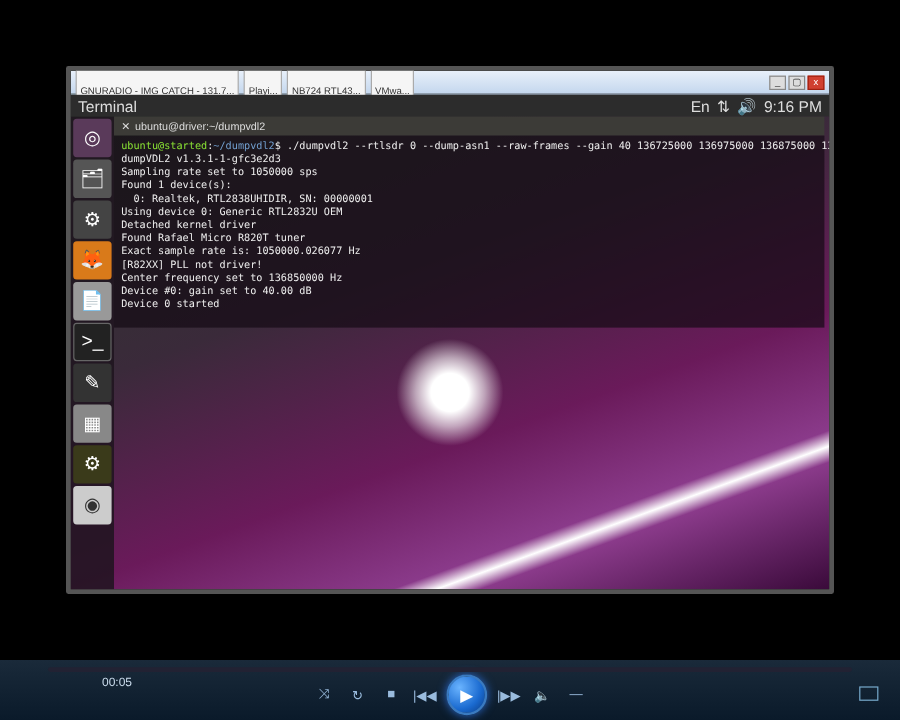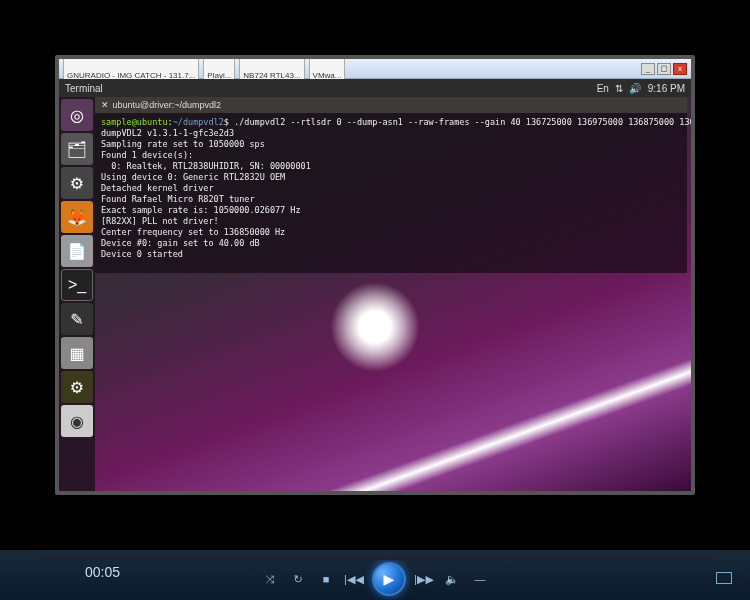--- a/index.html
+++ b/index.html
@@ -40,21 +40,21 @@
   font-size: 8px; color: #333; padding: 0 4px; gap: 4px;
   z-index: 3;
 }
 .win-tab{background:#f5f5f5;border:1px solid #aaa;border-radius:2px;padding:12px 3px;height:24px;line-height:14px;white-space:nowrap;overflow:hidden}
 .win-btns{margin-left:auto;display:flex;gap:2px}
 .win-btn{width:14px;height:12px;background:#ddd;border:1px solid #888;font-size:8px;line-height:10px;text-align:center}
 .win-close{background:#d04030;color:#fff;border-color:#a02010}
 .ubuntu-panel{
   position:absolute;top:20px;left:0;right:0;height:18px;
   background:#2c2c2c;display:flex;align-items:center;padding:0 6px;
-  font-size:10px;color:#ddd;z-index:3;
+  font-size:13px;color:#ddd;z-index:3;
 }
 .panel-right{margin-left:auto;display:flex;gap:6px;align-items:flex-start}
 .launcher{
   position:absolute;left:0;top:38px;bottom:0;width:36px;
   background:rgba(30,20,30,0.85);display:flex;flex-direction:column;
   gap:2px;padding:2px;z-index:2;
 }
 .launcher-item{
   width:32px;height:32px;border-radius:3px;
   display:flex;align-items:center;justify-content:center;
@@ -86,21 +86,21 @@
 .term-line{white-space:pre}
 .u{color:#8ae234}.h{color:#729fcf}.p{color:#eee}
 
 .player-controls{
   position:absolute;bottom:0;left:0;right:0;height:50px;
   background:linear-gradient(#1a2a3a,#0a1a2a);
   display:flex;align-items:center;justify-content:center;gap:10px;
   color:#aac;font-size:10px;
 }
 .progress{position:absolute;top:6px;left:40px;right:40px;height:4px;background:#223;border-radius:2px}
-.time{position:absolute;left:85px;top:14px;font-size:14px;color:#cde}
+.time{position:absolute;left:85px;top:14px;font-size:10px;color:#cde}
 .ctrl-cluster{display:flex;align-items:center;gap:8px;margin-top:8px}
 .ctrl{width:20px;height:20px;display:flex;align-items:center;justify-content:center;color:#9bd;font-size:11px;cursor:pointer}
 .play-btn{
   width:34px;height:34px;border-radius:50%;
   background:radial-gradient(circle at 30% 30%,#6ab4ff,#1a6ad0 60%,#0a3a80);
   border:2px solid #3a7ac0;display:flex;align-items:center;justify-content:center;
   font-size:14px;color:#fff;cursor:pointer;box-shadow:0 0 8px #2a6ad0;
 }
 .fullscreen-btn{position:absolute;right:18px;top:22px;width:16px;height:12px;border:1px solid #7ac;cursor:pointer}
 </style>
@@ -144,21 +144,21 @@
       <div class="launcher-item li-cog">⚙</div>
       <div class="launcher-item li-disc">◉</div>
     </div>
 
     <div class="terminal-window">
       <div class="term-titlebar">
         <span>✕</span>
         <span>ubuntu@driver:~/dumpvdl2</span>
       </div>
       <div class="term-body">
-        <div class="term-line"><span class="u">sample@ubuntu</span><span class="p">:</span><span class="h">~/dumpvdl2</span><span class="p">$</span> <span>./dumpvdl2 --rtlsdr 0 --dump-asn1 --raw-frames --gain 40 136725000 136975000 136875000 136955000 136775000</span></div>
+        <div class="term-line"><span class="u">ubuntu@started</span><span class="p">:</span><span class="h">~/dumpvdl2</span><span class="p">$</span> <span>./dumpvdl2 --rtlsdr 0 --dump-asn1 --raw-frames --gain 40 136725000 136975000 136875000 136955000 136775000</span></div>
         <div class="term-line">dumpVDL2 v1.3.1-1-gfc3e2d3</div>
         <div class="term-line">Sampling rate set to 1050000 sps</div>
         <div class="term-line">Found 1 device(s):</div>
         <div class="term-line">  0: Realtek, RTL2838UHIDIR, SN: 00000001</div>
         <div class="term-line"></div>
         <div class="term-line">Using device 0: Generic RTL2832U OEM</div>
         <div class="term-line">Detached kernel driver</div>
         <div class="term-line">Found Rafael Micro R820T tuner</div>
         <div class="term-line">Exact sample rate is: 1050000.026077 Hz</div>
         <div class="term-line">[R82XX] PLL not driver!</div>

